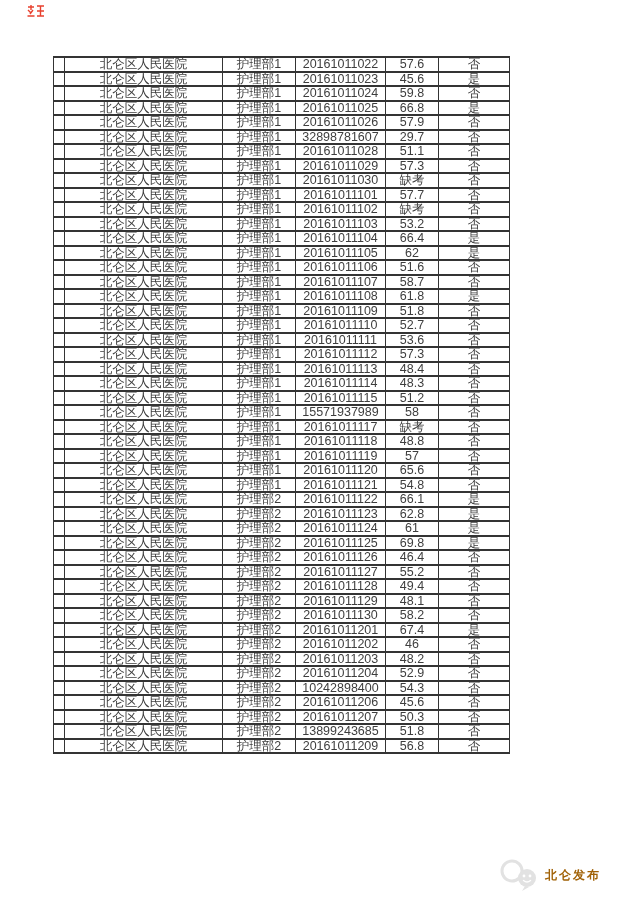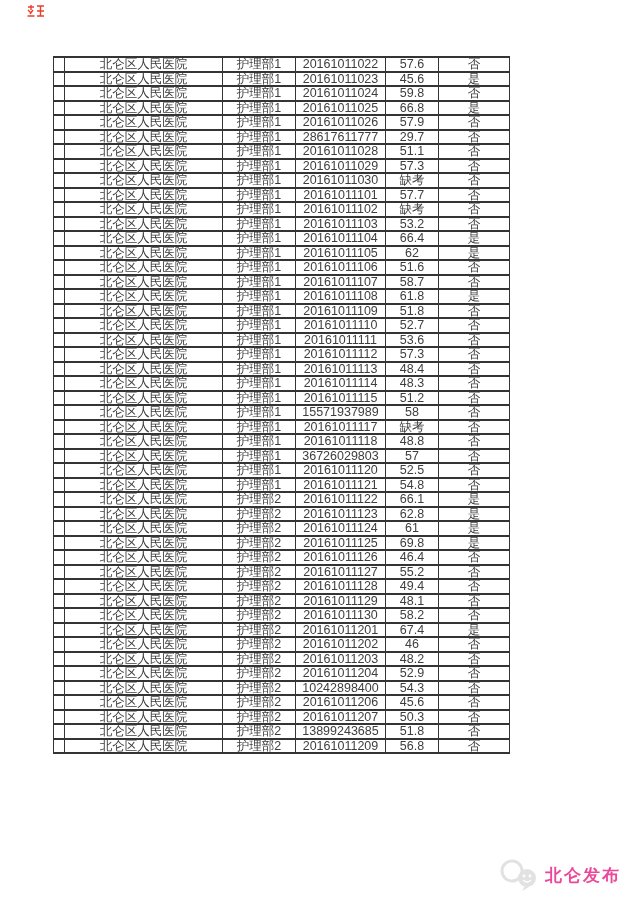--- a/index.html
+++ b/index.html
@@ -51,22 +51,22 @@
     display: flex;
     align-items: center;
   }
   .wm-icon {
     display: inline-block;
     width: 44px;
     height: 34px;
     position: relative;
   }
   .wm-text {
-    font-size: 17px;
-    color: #ec4899;
+    font-size: 12px;
+    color: #a16207;
     letter-spacing: 2px;
     margin-left: 2px;
     font-weight: bold;
   }
 </style>
 </head>
 <body>
 
 <div class="red-mark">
   <svg width="18" height="13" viewBox="0 0 18 13">
@@ -122,21 +122,21 @@
         <td>北仑区人民医院</td>
         <td>护理部1</td>
         <td>20161011026</td>
         <td>57.9</td>
         <td>否</td>
       </tr>
       <tr>
         <td></td>
         <td>北仑区人民医院</td>
         <td>护理部1</td>
-        <td>28617611777</td>
+        <td>32898781607</td>
         <td>29.7</td>
         <td>否</td>
       </tr>
       <tr>
         <td></td>
         <td>北仑区人民医院</td>
         <td>护理部1</td>
         <td>20161011028</td>
         <td>51.1</td>
         <td>否</td>
@@ -298,30 +298,30 @@
         <td>北仑区人民医院</td>
         <td>护理部1</td>
         <td>20161011118</td>
         <td>48.8</td>
         <td>否</td>
       </tr>
       <tr>
         <td></td>
         <td>北仑区人民医院</td>
         <td>护理部1</td>
-        <td>36726029803</td>
+        <td>20161011119</td>
         <td>57</td>
         <td>否</td>
       </tr>
       <tr>
         <td></td>
         <td>北仑区人民医院</td>
         <td>护理部1</td>
         <td>20161011120</td>
-        <td>52.5</td>
+        <td>65.6</td>
         <td>否</td>
       </tr>
       <tr>
         <td></td>
         <td>北仑区人民医院</td>
         <td>护理部1</td>
         <td>20161011121</td>
         <td>54.8</td>
         <td>否</td>
       </tr>

